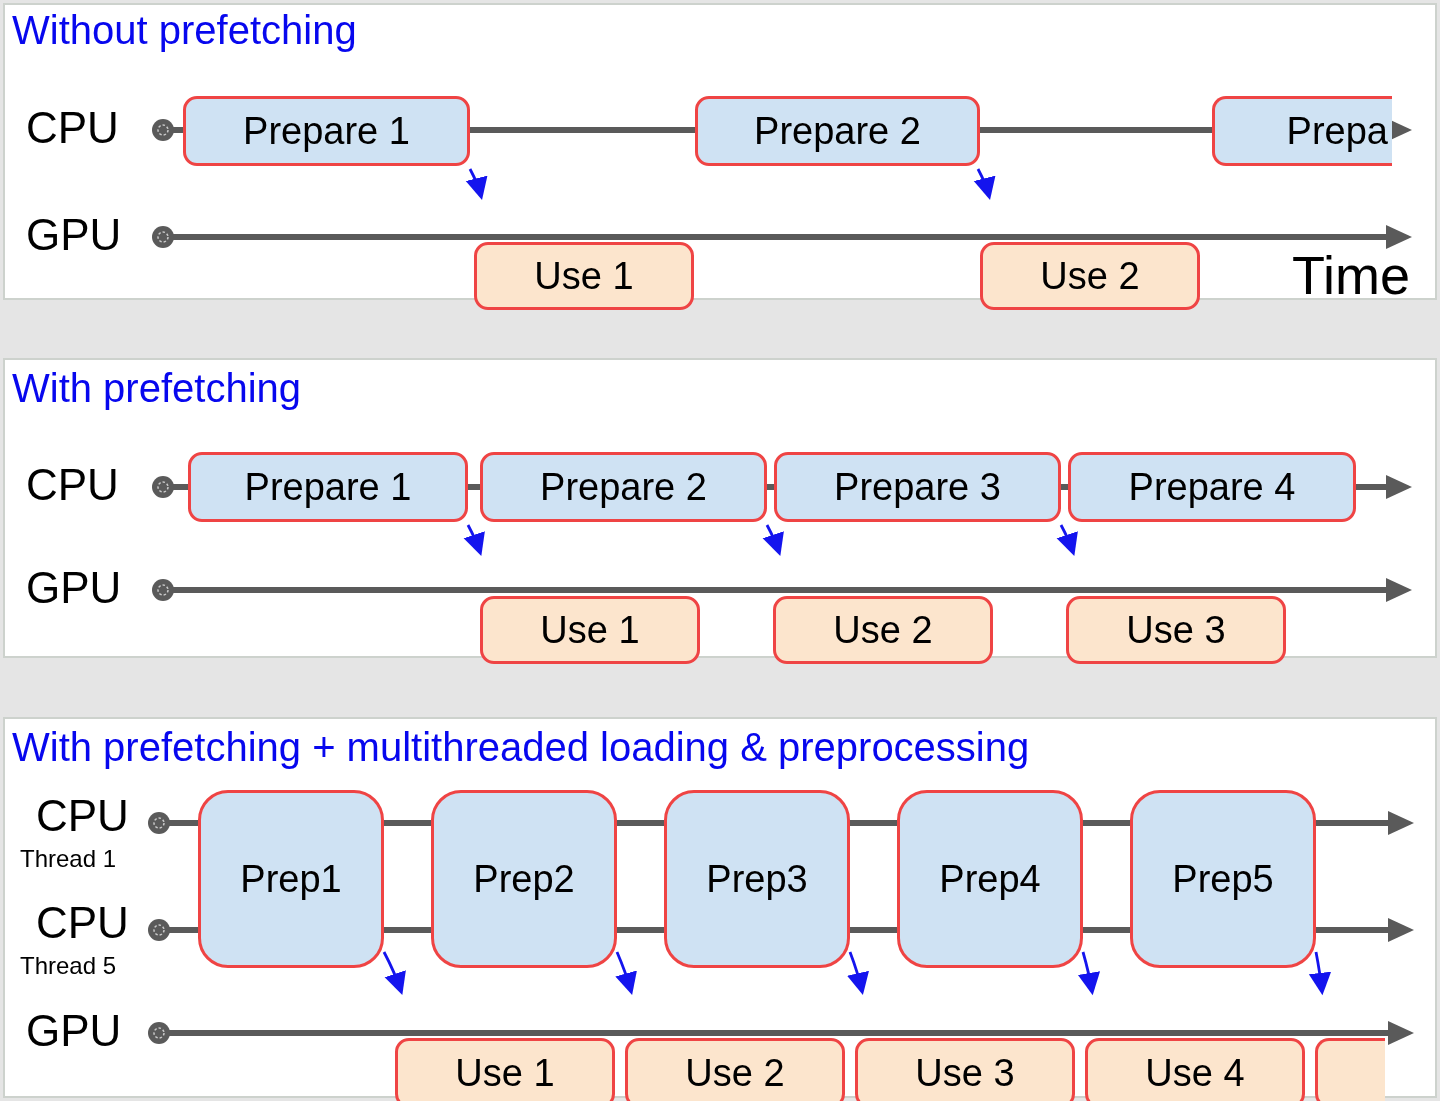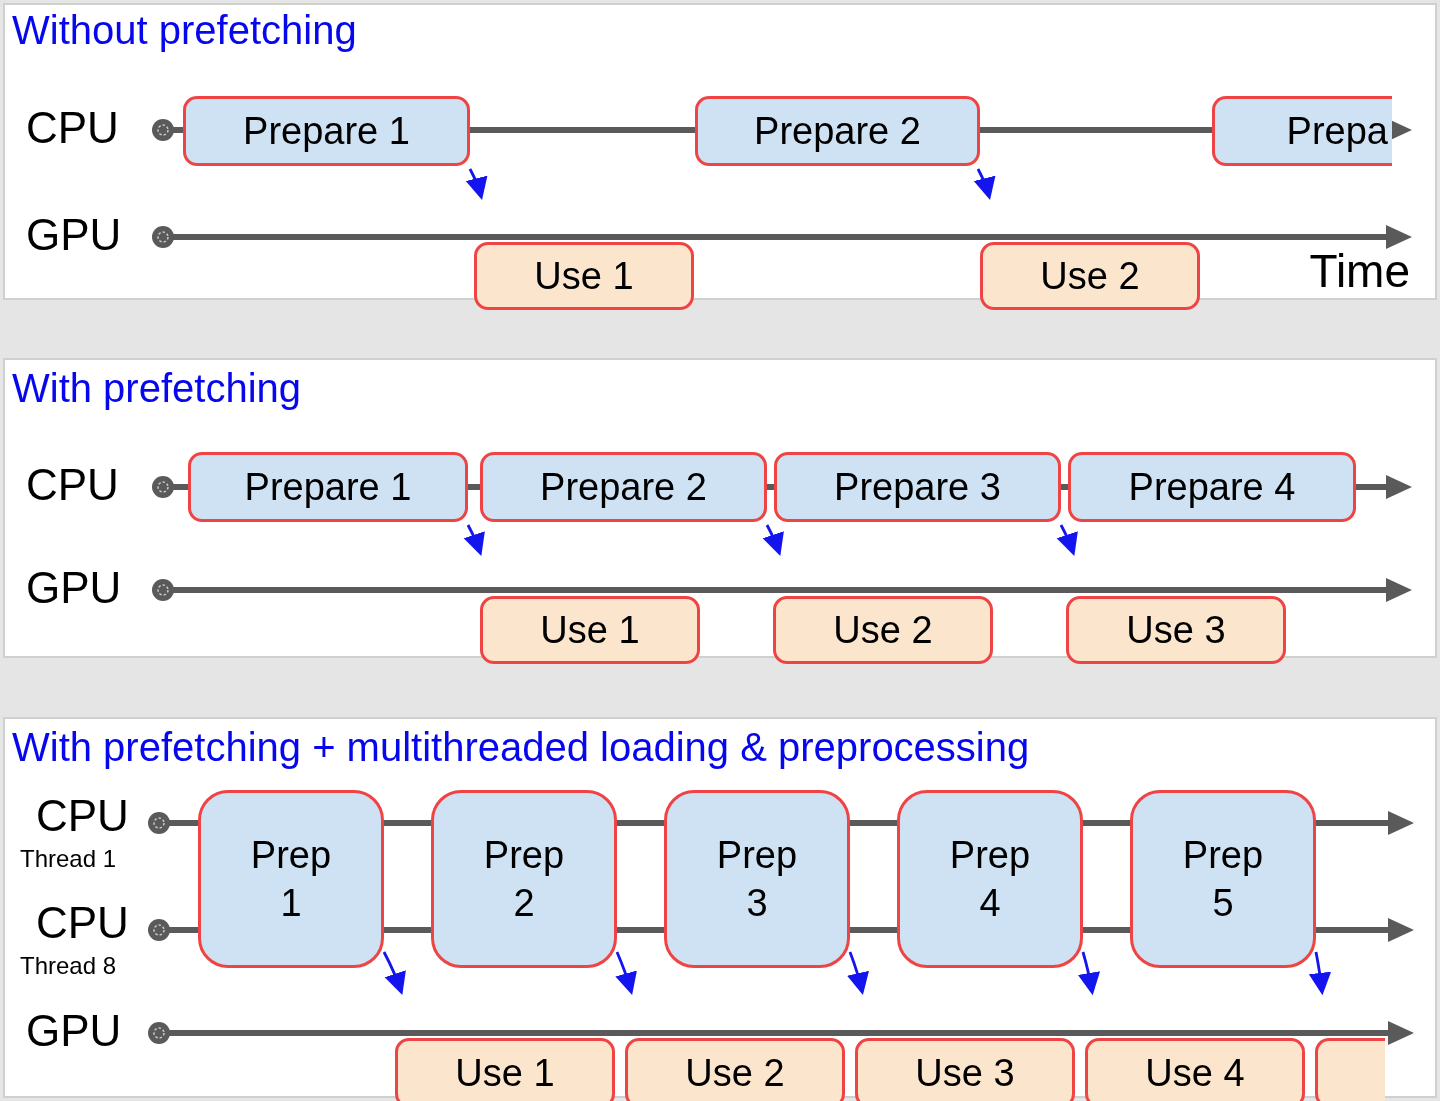--- a/index.html
+++ b/index.html
@@ -13,33 +13,33 @@
   }
   #panel1{top:3px;height:297px;}
   #panel2{top:358px;height:300px;}
   #panel3{top:717px;height:381px;}
   .title{
     position:absolute;left:12px;font-size:40px;line-height:1.1;
     color:#0707ee;white-space:nowrap;
   }
   .rowlabel{position:absolute;font-size:44px;line-height:1.1;white-space:nowrap;}
   .sublabel{position:absolute;font-size:24px;line-height:1.1;white-space:nowrap;}
-  .timelabel{position:absolute;font-size:46px;line-height:1.1;}
+  .timelabel{position:absolute;font-size:54px;line-height:1.1;}
   svg.layer{position:absolute;left:0;top:0;pointer-events:none;}
   #gray-layer{z-index:1;}
   .box{
     position:absolute;box-sizing:border-box;z-index:2;
     border:3px solid #ef4444;border-radius:14px;
     display:flex;align-items:center;justify-content:center;
     font-size:38px;white-space:nowrap;overflow:hidden;
   }
   .blue{background:#cfe2f3;}
   .orange{background:#fce5cd;margin-top:40px;}
   .clipped{border-radius:14px 0 0 14px;border-right:none;justify-content:flex-end;padding-right:4px;}
-  .bigbox{border-radius:30px;flex-direction:column;line-height:48px;}
+  .bigbox{border-radius:30px;flex-direction:row;line-height:48px;}
   .labels{z-index:2;}
   #blue-layer{z-index:3;}
 </style>
 </head>
 <body>
 
 <div id="stage">
 
   <div class="panel" id="panel1"></div>
   <div class="panel" id="panel2"></div>
@@ -107,21 +107,21 @@
     <div class="box orange" style="left:773px;top:556px;width:220px;height:68px">Use 2</div>
     <div class="box orange" style="left:1066px;top:556px;width:220px;height:68px">Use 3</div>
   </div>
 
   <div class="labels">
     <div class="title" style="top:725px">With prefetching + multithreaded loading &amp; preprocessing</div>
 
     <div class="rowlabel" style="left:36px;top:792px">CPU</div>
     <div class="sublabel" style="left:20px;top:846px">Thread 1</div>
     <div class="rowlabel" style="left:36px;top:899px">CPU</div>
-    <div class="sublabel" style="left:20px;top:953px">Thread 8</div>
+    <div class="sublabel" style="left:20px;top:953px">Thread 5</div>
     <div class="rowlabel" style="left:26px;top:1007px">GPU</div>
 
     <div class="box blue bigbox" style="left:198px;top:790px;width:186px;height:178px">
       <span>Prep</span>
       <span>1</span>
     </div>
     <div class="box blue bigbox" style="left:431px;top:790px;width:186px;height:178px">
       <span>Prep</span>
       <span>2</span>
     </div>

